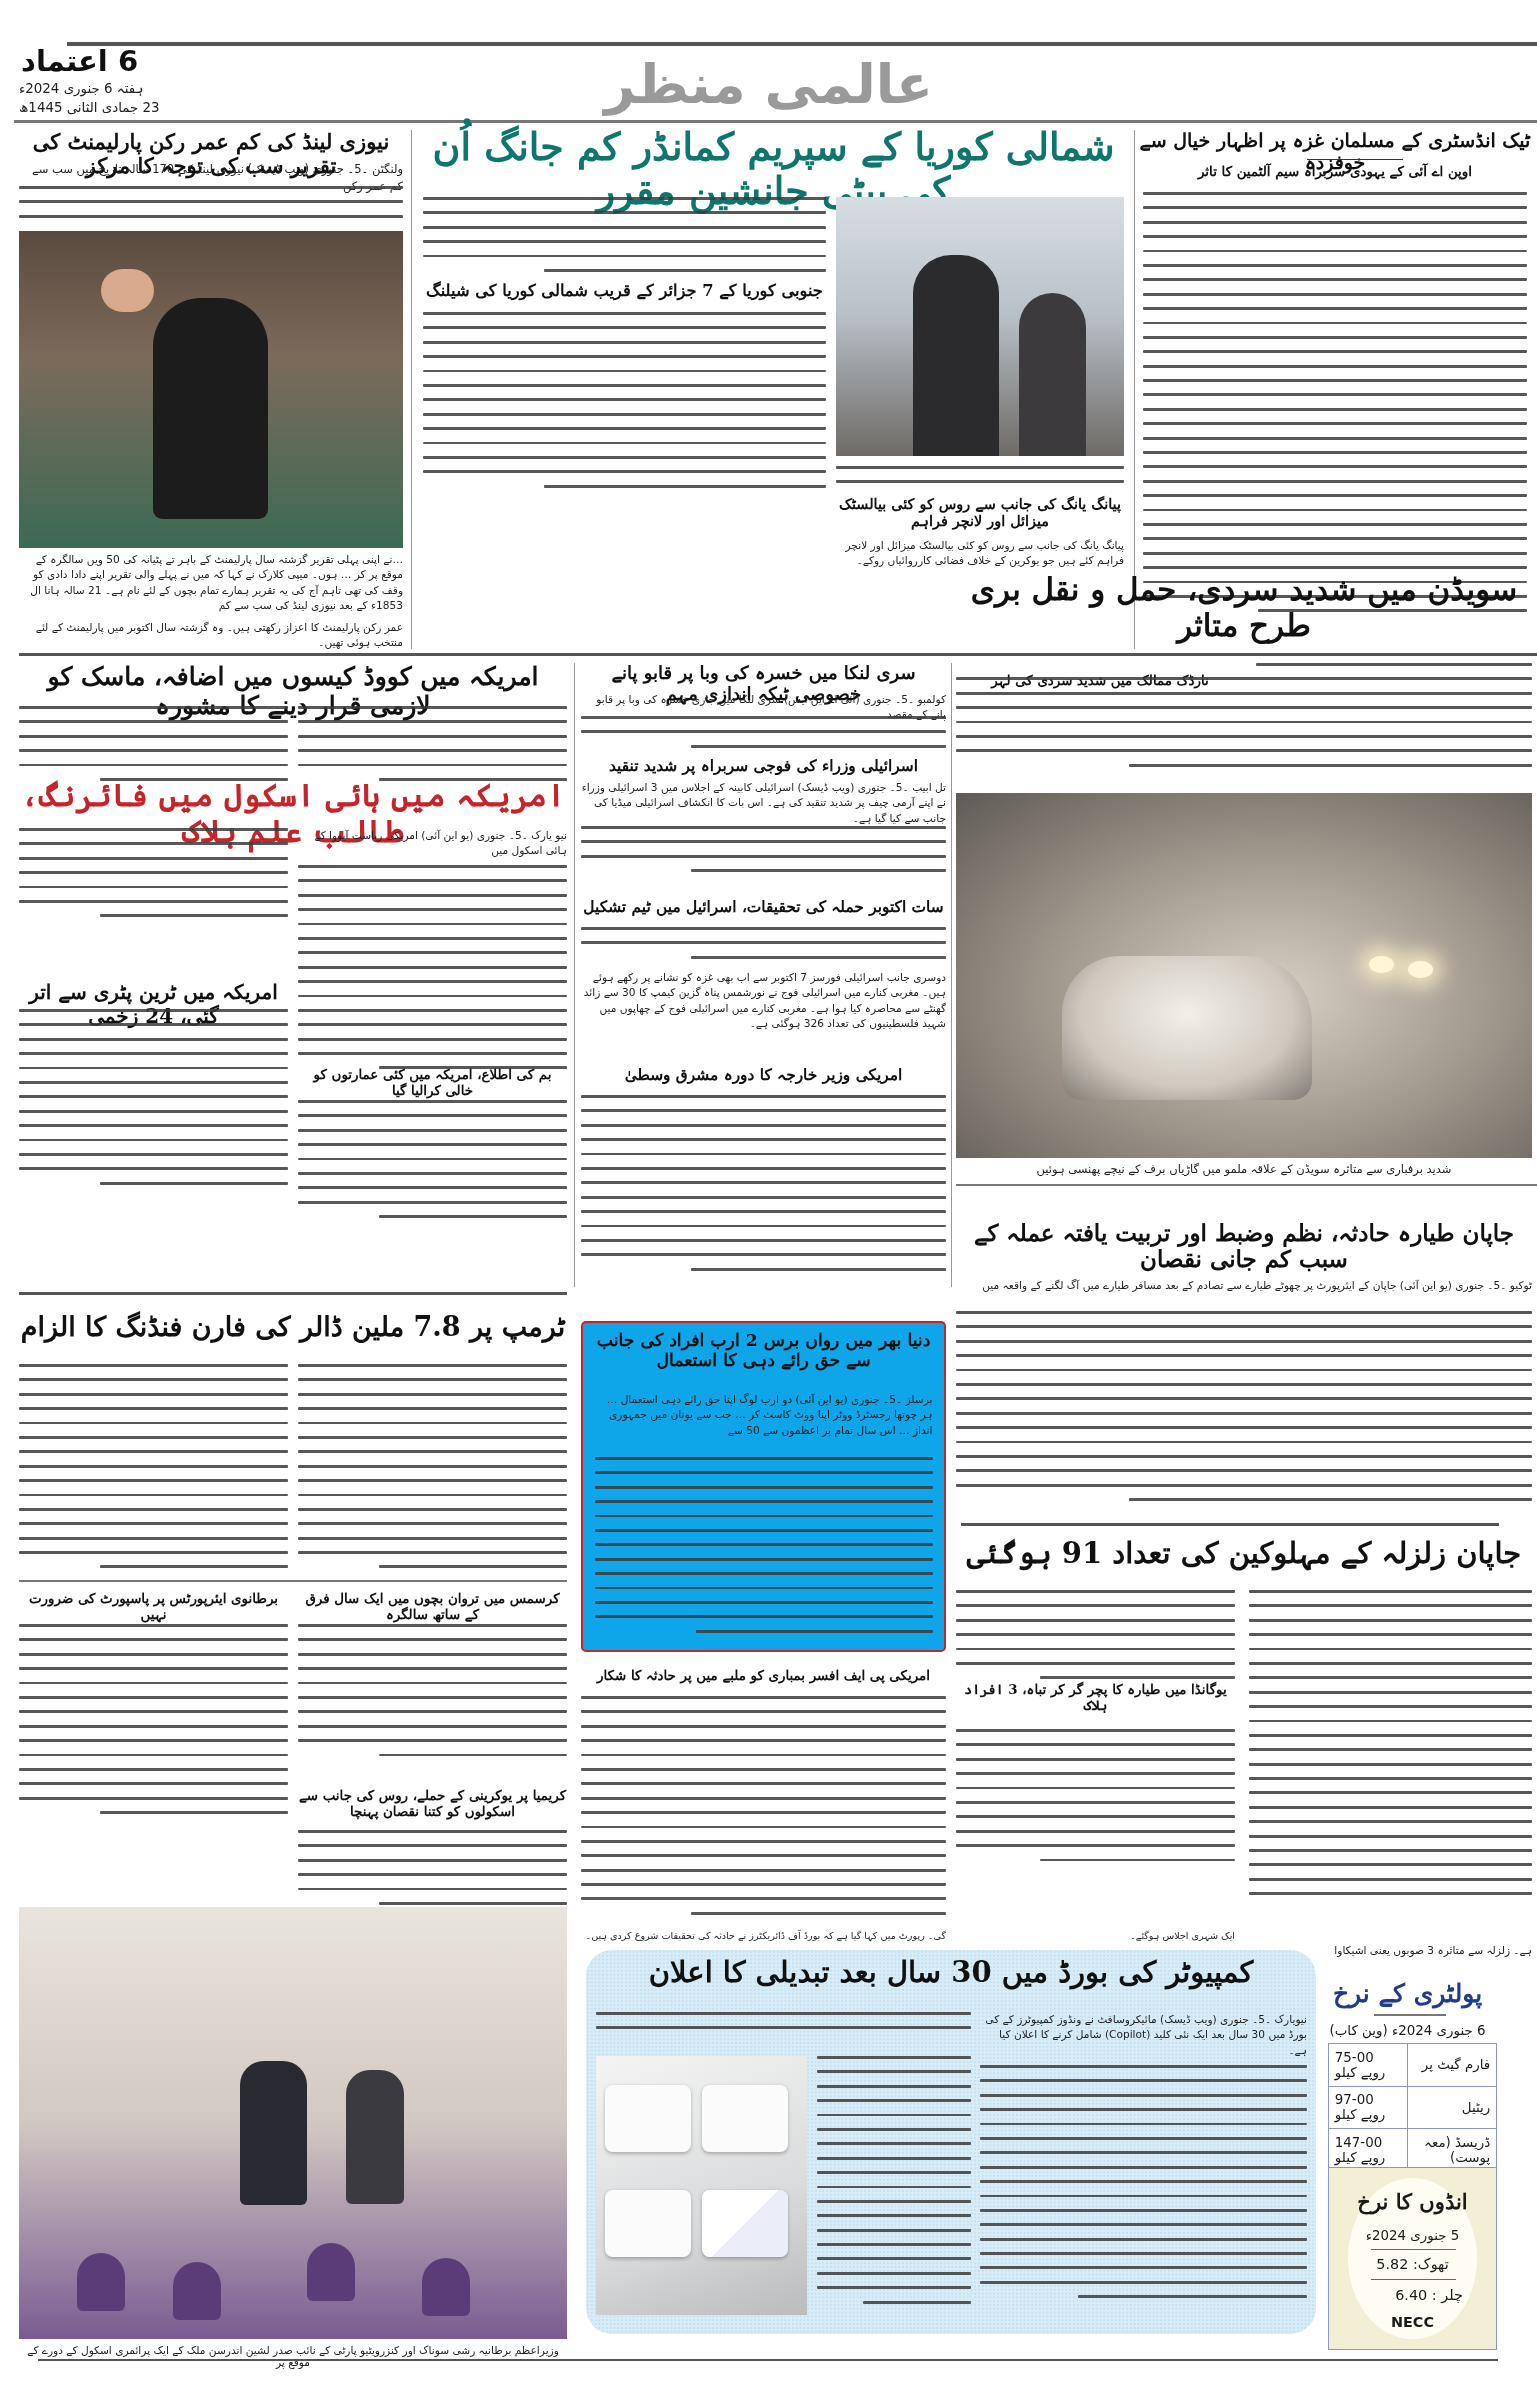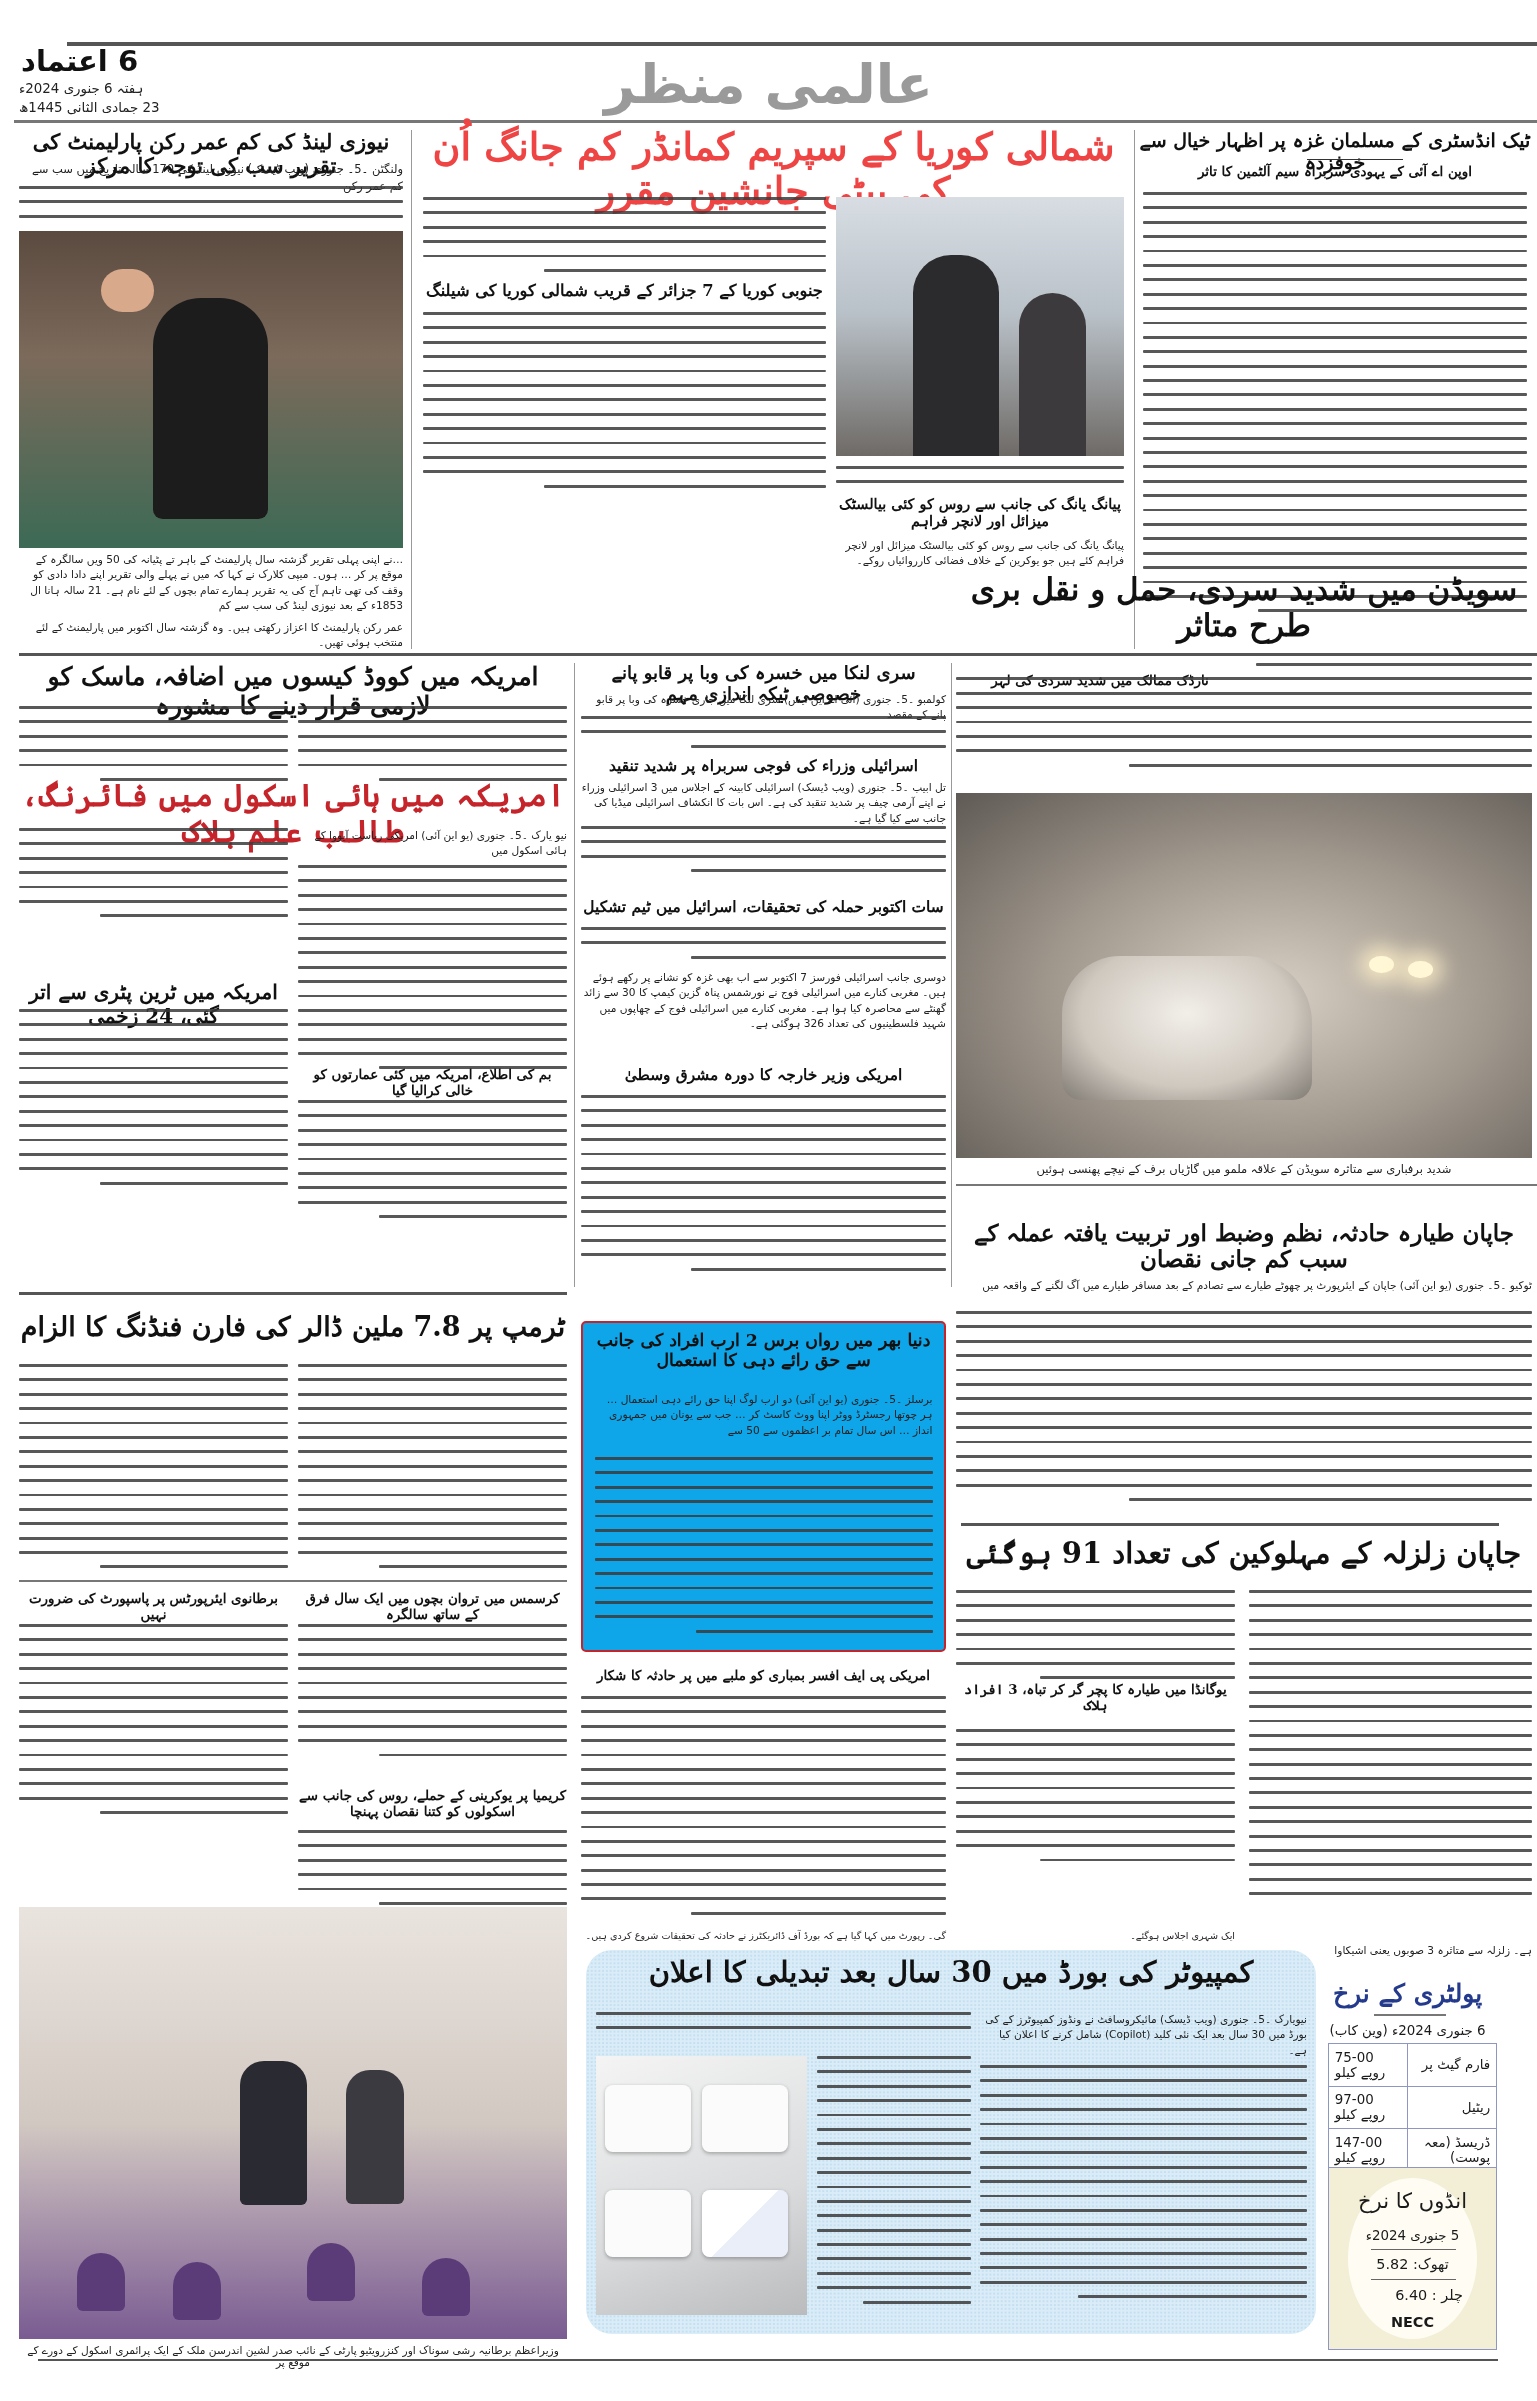--- a/index.html
+++ b/index.html
@@ -11,21 +11,21 @@
   .rule-thin { position: absolute; height: 1.9px; background: #777; }
   .vrule { position: absolute; width: 1px; background: #999; }
 
   
   .mast-brand { left: 19px; top: 44px; font-size: 29px; font-weight: bold; color: #111; direction: rtl; }
   .mast-date { left: 19px; font-size: 13.4px; color: #222; direction: rtl; }
   .mast-title { left: 538px; top: 53px; width: 461px; text-align: center; font-size: 54px; font-weight: bold; color: #9a9a9a; letter-spacing: 1.9px; direction: rtl; }
 
   
   .hl { font-family: "DejaVu Serif", serif; font-weight: bold; color: #111; direction: rtl; text-align: center; line-height: 1.15; }
-  .hl.blue { color: #ef4444; }
+  .hl.blue { color: #0f766e; }
   .hl.red { color: #c4242a; }
   .sub { font-family: "DejaVu Serif", serif; font-weight: bold; color: #111; direction: rtl; text-align: right; line-height: 1.2; }
 
   
   .txt { position: absolute; direction: rtl; }
   .txt .ln { height: 2.9px; background: #3b3b3b; margin: 0 0 11.5px 0; border-radius: 1px; opacity: .85; }
   .txt .ln.s { width: 70%; margin-right: 0; margin-left: auto; }
   .body-lead { font-size: 13.4px; line-height: 1.45; direction: rtl; text-align: right; color: #222; }
 
   
@@ -581,21 +581,21 @@
     </tr>
     <tr>
       <td>گوشت (بغیر پوست)</td>
       <td class="val">160-00 روپے کیلو</td>
     </tr>
   </tbody>
     </table>
 
   <div class="eggbox" style="left:1328px; top:2167px; width:169px; height:183px;">
     <div class="egg-oval"></div>
-    <div class="egg-line" style="top:21px; font-size:21px; font-weight:normal; font-family:'DejaVu Serif', serif;">انڈوں کا نرخ</div>
+    <div class="egg-line" style="top:21px; font-size:21px; font-weight:bold; font-family:'DejaVu Serif', serif;">انڈوں کا نرخ</div>
     <div class="egg-line" style="top:60px; font-size:13.4px;">5 جنوری 2024ء</div>
     <div class="abs" style="left:42px; top:81px; width:85px; height:1px; background:#666;"></div>
     <div class="egg-line" style="top:88px; font-size:14.4px;">
       <span>تھوک:</span>
       <span>5.82</span>
     </div>
     <div class="abs" style="left:42px; top:111px; width:85px; height:1px; background:#666;"></div>
     <div class="egg-line" style="top:119px; font-size:14.4px;padding-left:33px;">
       <span>چلر :</span>
       <span>6.40</span>

